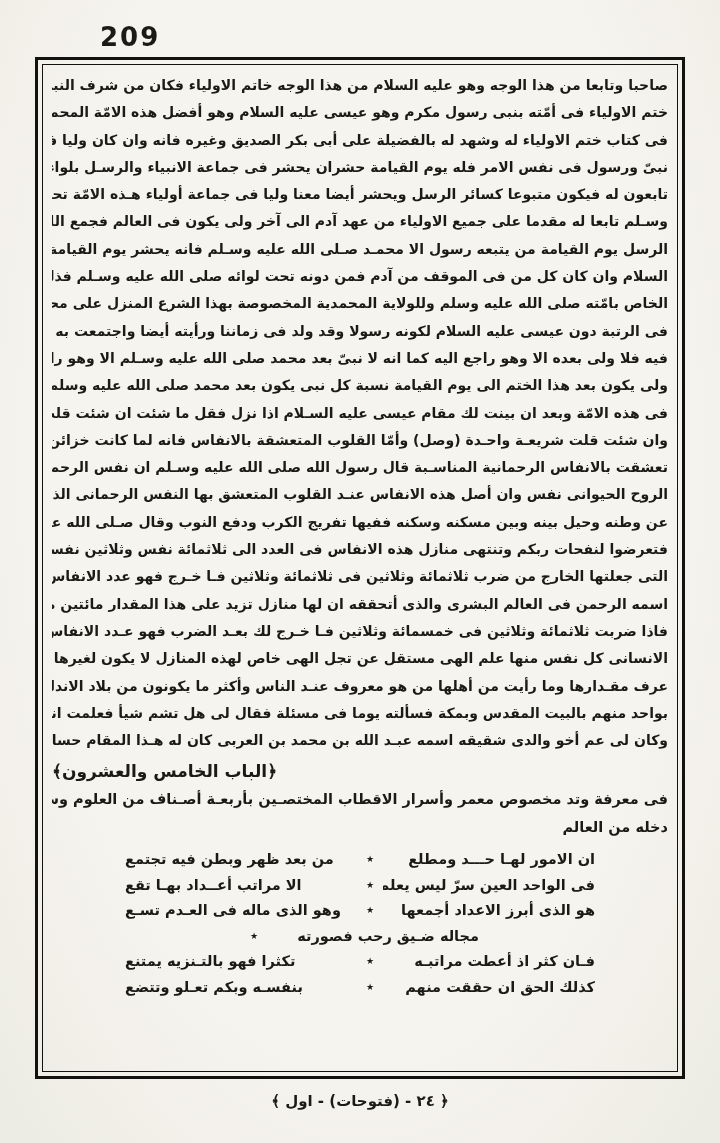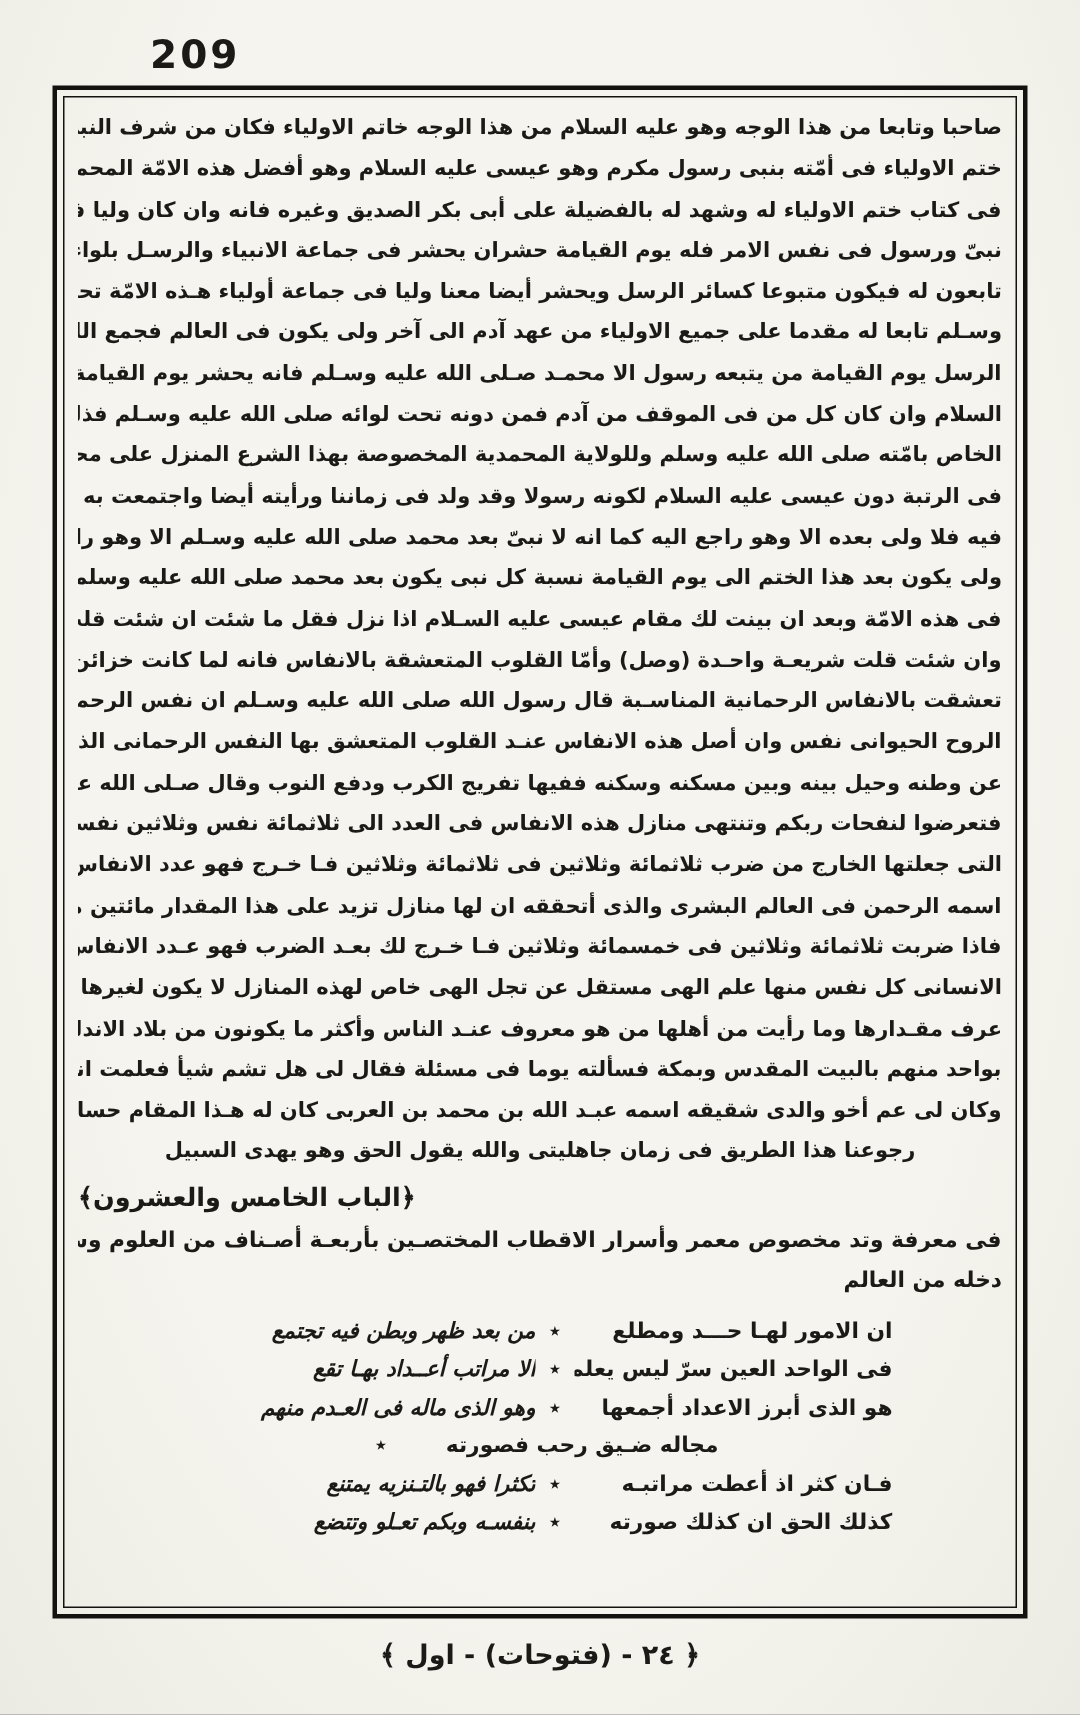--- a/index.html
+++ b/index.html
@@ -55,29 +55,29 @@
   .poem { margin-top: 6px; direction: rtl; }
   .verse-row {
     display: flex; direction: rtl;
     justify-content: center; align-items: baseline;
     line-height: 25.5px; height: 25.5px;
     font-size: 14.5px; font-weight: bold;
     white-space: nowrap;
   }
   .hemi { overflow: hidden; }
   .hemi-first  { width: 212px; text-align: right; }
-  .hemi-second { width: 232px; text-align: right; font-style: italic; }
+  .hemi-second { width: 232px; text-align: left; }
   .verse-sep {
     width: 26px; text-align: center;
     font-size: 15px; flex: 0 0 auto;
   }
   .footer-signature {
     position: absolute; left: 0; right: 0; top: 1092px;
     text-align: center; direction: rtl;
-    font-size: 18px; font-weight: bold;
+    font-size: 15px; font-weight: bold;
   }
 </style>
 </head>
 <body>
 
 <div class="page">
 
   <div class="page-number">209</div>
 
   <div class="frame-outer">
@@ -102,21 +102,20 @@
         <div class="body-line">الروح الحيوانى نفس وان أصل هذه الانفاس عنـد القلوب المتعشق بها النفس الرحمانى الذى من قبل اليمين لمن أخرج</div>
         <div class="body-line">عن وطنه وحيل بينه وبين مسكنه وسكنه ففيها تفريج الكرب ودفع النوب وقال صـلى الله عليه وسـلم ان لله نفحات</div>
         <div class="body-line">فتعرضوا لنفحات ربكم وتنتهى منازل هذه الانفاس فى العدد الى ثلاثمائة نفس وثلاثين نفسا فى كل منزل من منازلها</div>
         <div class="body-line">التى جعلتها الخارج من ضرب ثلاثمائة وثلاثين فى ثلاثمائة وثلاثين فـا خـرج فهو عدد الانفاس التى تـكون من الحق من</div>
         <div class="body-line">اسمه الرحمن فى العالم البشرى والذى أتحققه ان لها منازل تزيد على هذا المقدار مائتين منزلا فى حضرة الفهوانية خاصة</div>
         <div class="body-line">فاذا ضربت ثلاثمائة وثلاثين فى خمسمائة وثلاثين فـا خـرج لك بعـد الضرب فهو عـدد الانفاس الرحمـانية فى العـالم</div>
         <div class="body-line">الانسانى كل نفس منها علم الهى مستقل عن تجل الهى خاص لهذه المنازل لا يكون لغيرها فمن شم من هذه الانفاس رائحة</div>
         <div class="body-line">عرف مقـدارها وما رأيت من أهلها من هو معروف عنـد الناس وأكثر ما يكونون من بلاد الاندلس واجتمعت</div>
         <div class="body-line">بواحد منهم بالبيت المقدس وبمكة فسألته يوما فى مسئلة فقال لى هل تشم شيأ فعلمت انه من أهل ذلك المقام وخدمنى مدة</div>
         <div class="body-line">وكان لى عم أخو والدى شقيقه اسمه عبـد الله بن محمد بن العربى كان له هـذا المقام حسا ومعنى شاهـدنا ذلك منه قبل</div>
-        <div class="body-line center">رجوعنا هذا الطريق فى زمان جاهليتى والله يقول الحق وهو يهدى السبيل</div>
       </div>
 
       <div class="section-heading">﴿الباب الخامس والعشرون﴾</div>
 
       <div>
         <div class="subtitle-line">فى معرفة وتد مخصوص معمر وأسرار الاقطاب المختصـين بأربعـة أصـناف من العلوم وسرّ المـنزل والمنـازل ومن</div>
         <div class="subtitle-line start">دخله من العالم</div>
       </div>
 
       <div class="poem">
@@ -126,33 +125,33 @@
           <span class="hemi hemi-second">من بعد ظهر وبطن فيه تجتمع</span>
         </div>
         <div class="verse-row">
           <span class="hemi hemi-first">فى الواحد العين سرّ ليس يعلمه</span>
           <span class="verse-sep">٭</span>
           <span class="hemi hemi-second">الا مراتب أعــداد بهـا تقع</span>
         </div>
         <div class="verse-row">
           <span class="hemi hemi-first">هو الذى أبرز الاعداد أجمعها</span>
           <span class="verse-sep">٭</span>
-          <span class="hemi hemi-second">وهو الذى ماله فى العـدم منهم</span>
+          <span class="hemi hemi-second">وهو الذى ماله فى العـدم تسـع</span>
         </div>
         <div class="verse-row">
           <span class="hemi hemi-first">مجاله ضـيق رحب فصورته</span>
           <span class="verse-sep">٭</span>
         </div>
         <div class="verse-row">
           <span class="hemi hemi-first">فـان كثر اذ أعطت مراتبـه</span>
           <span class="verse-sep">٭</span>
           <span class="hemi hemi-second">تكثرا فهو بالتـنزيه يمتنع</span>
         </div>
         <div class="verse-row">
-          <span class="hemi hemi-first">كذلك الحق ان كذلك صورته</span>
+          <span class="hemi hemi-first">كذلك الحق ان حققت منهم</span>
           <span class="verse-sep">٭</span>
           <span class="hemi hemi-second">بنفسـه وبكم تعـلو وتتضع</span>
         </div>
       </div>
 
     </div>
   </div>
 
   <div class="footer-signature">﴿ ٢٤ - (فتوحات) - اول ﴾</div>
 

